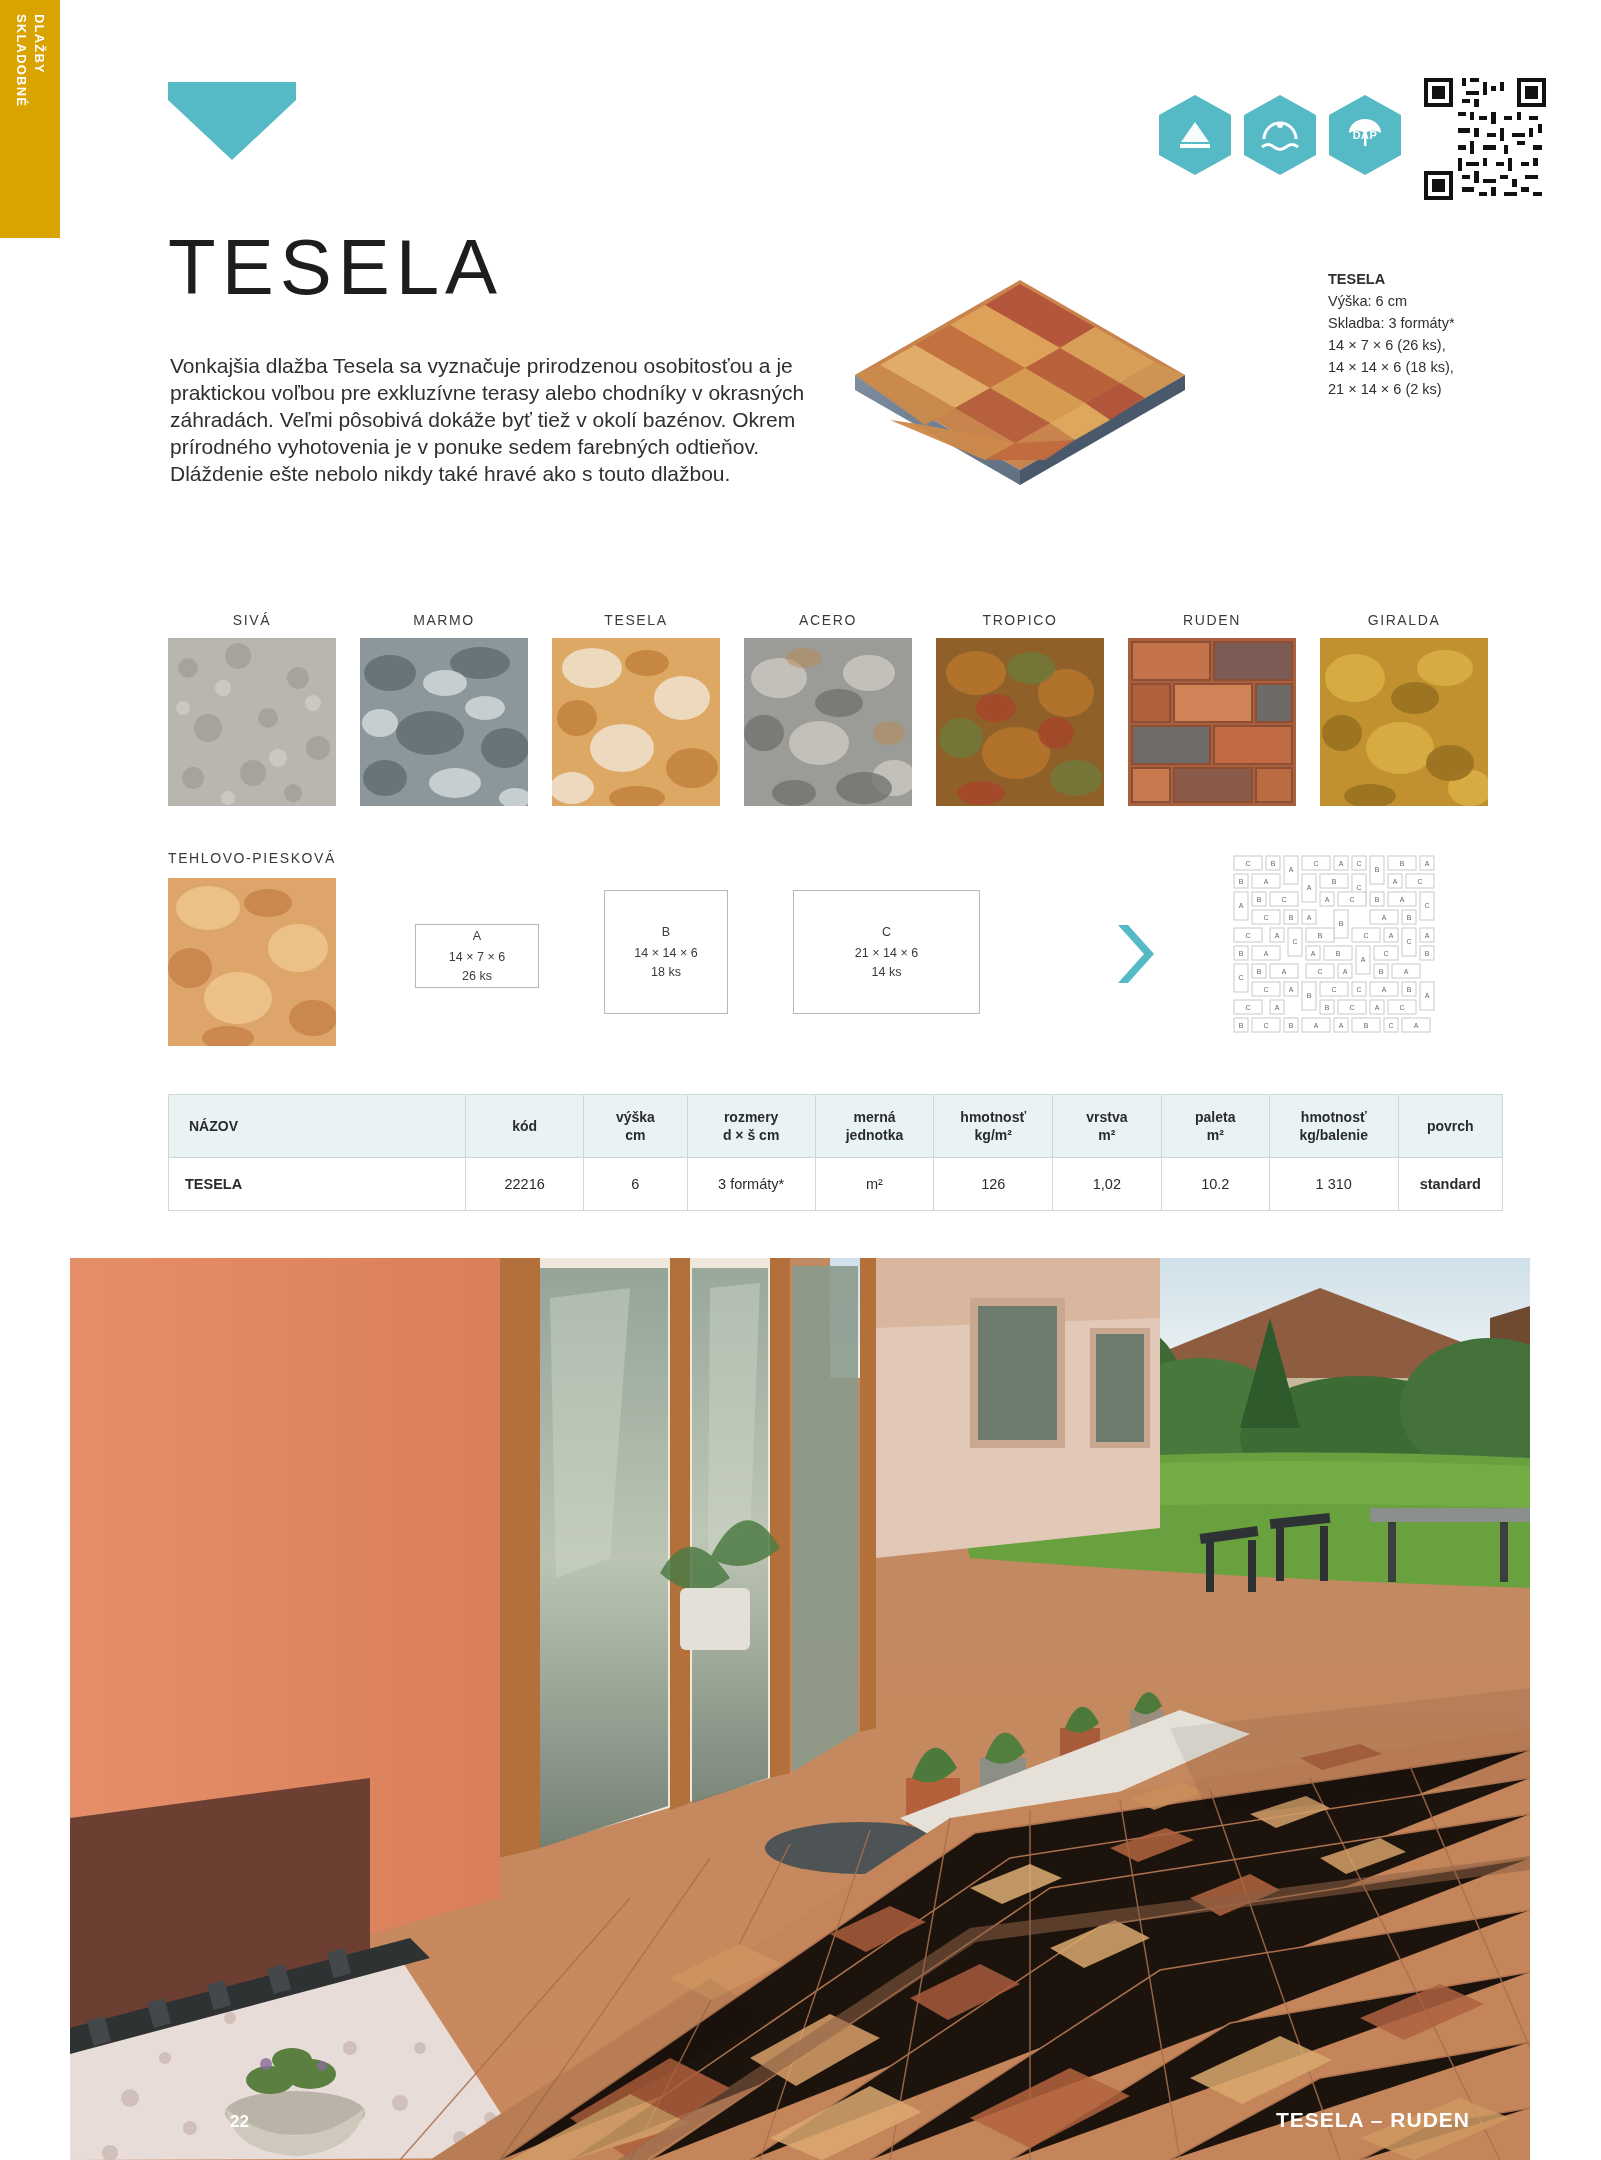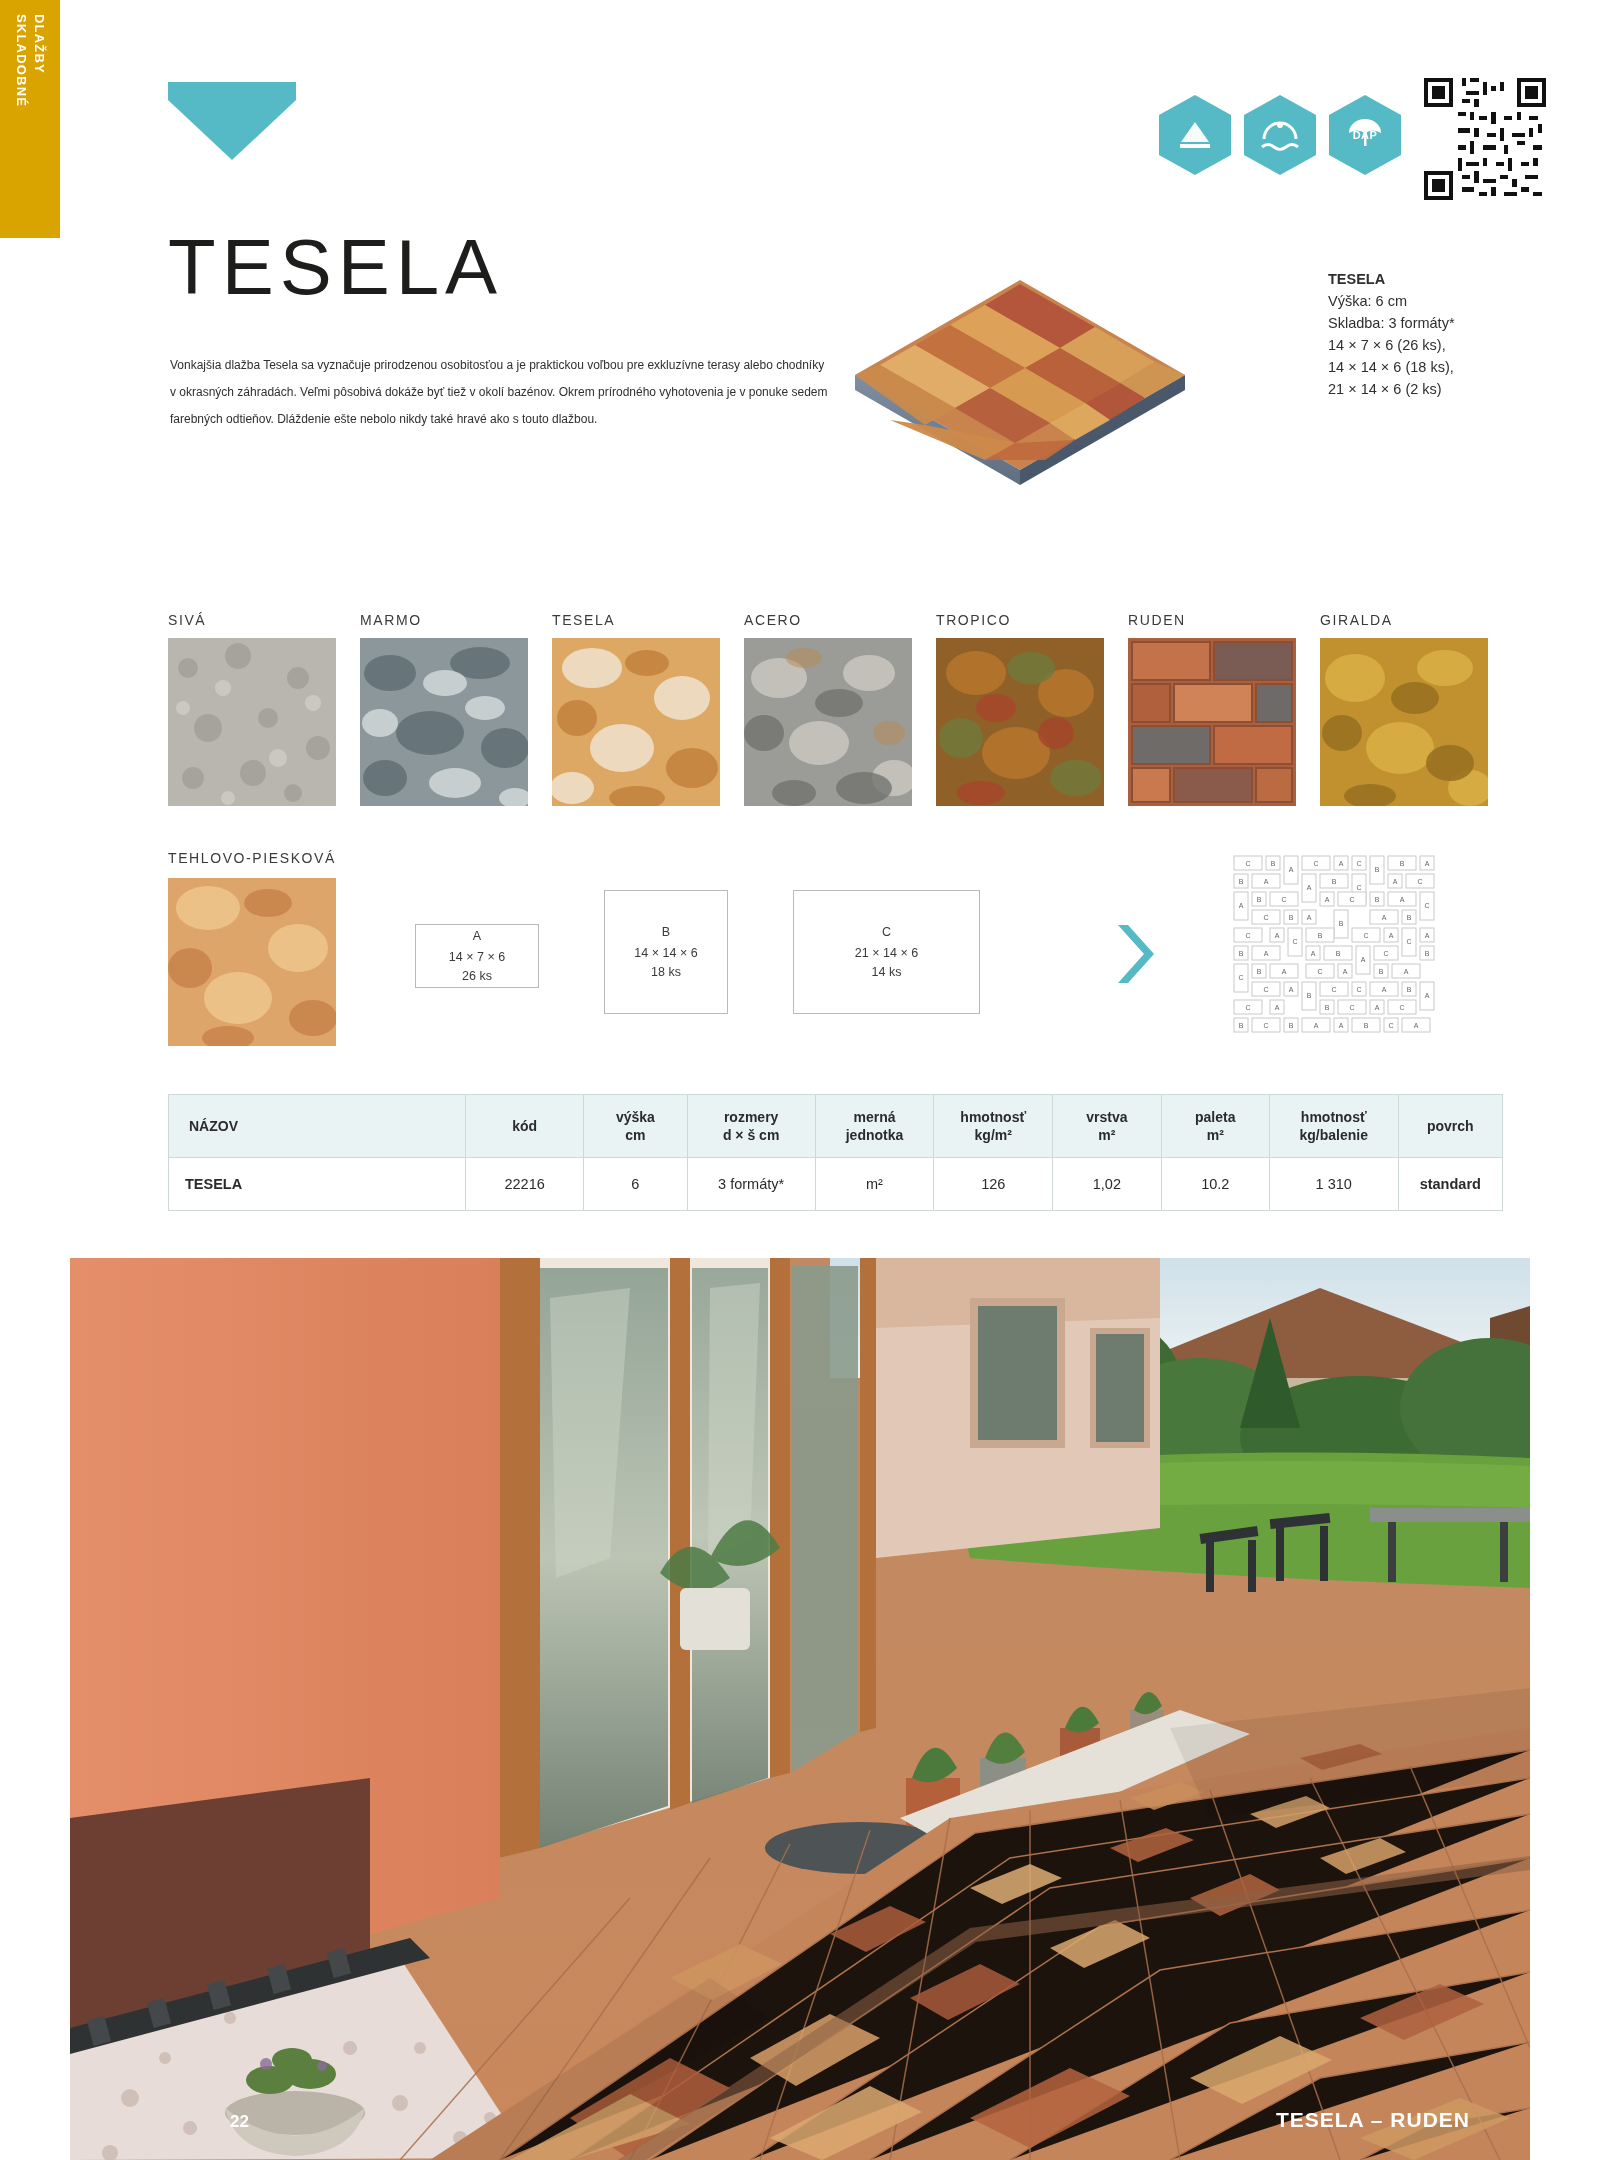--- a/index.html
+++ b/index.html
@@ -38,33 +38,33 @@
   }
   .qr svg{display:block;}
   
   .title{
     position:absolute;left:168px;top:222px;
     font-size:78px;letter-spacing:6px;font-weight:300;color:#1d1d1b;
     font-family:"Liberation Sans", sans-serif;
   }
   .intro{
     position:absolute;left:170px;top:352px;width:660px;
-    font-size:12px;line-height:27px;color:#2f2f2f;
+    font-size:21px;line-height:27px;color:#2f2f2f;
   }
   .hero-tile{position:absolute;left:845px;top:270px;width:350px;height:235px;}
   .spec{
     position:absolute;left:1328px;top:268px;width:230px;
     font-size:14.5px;line-height:22px;color:#2f2f2f;
   }
   .spec .spec-title{font-weight:bold;}
   
   .swatch-row{position:absolute;left:168px;top:612px;display:flex;gap:24px;}
   .swatch{width:168px;}
   .swatch .sw-name{
-    text-align:left;font-size:14px;letter-spacing:1.6px;color:#3a3a3a;
+    text-align:center;font-size:14px;letter-spacing:1.6px;color:#3a3a3a;
     margin-bottom:10px;
   }
   .swatch .sw-img{width:168px;height:168px;}
   
   .swatch2-label{
     position:absolute;left:168px;top:850px;font-size:14px;letter-spacing:1.6px;color:#3a3a3a;
   }
   .swatch2-img{position:absolute;left:168px;top:878px;width:168px;height:168px;}
   
   .fmt{

